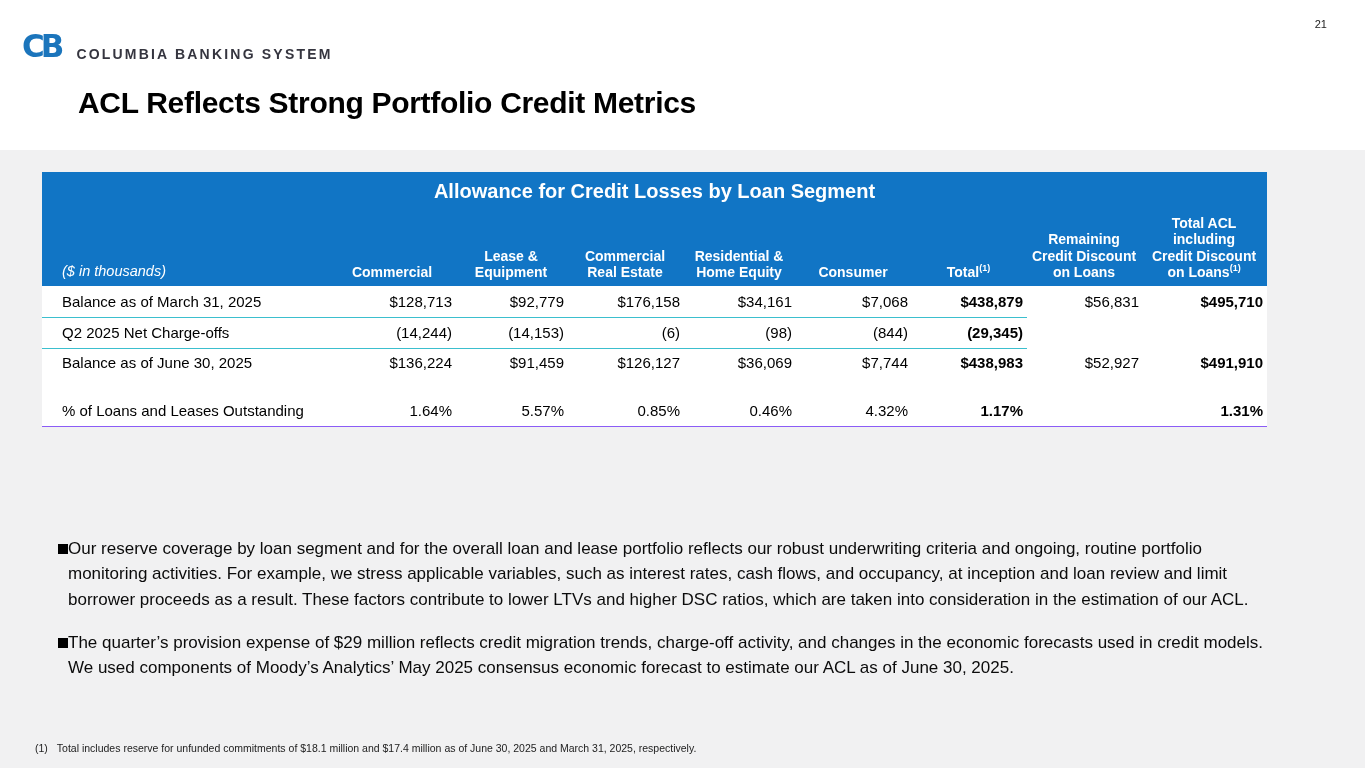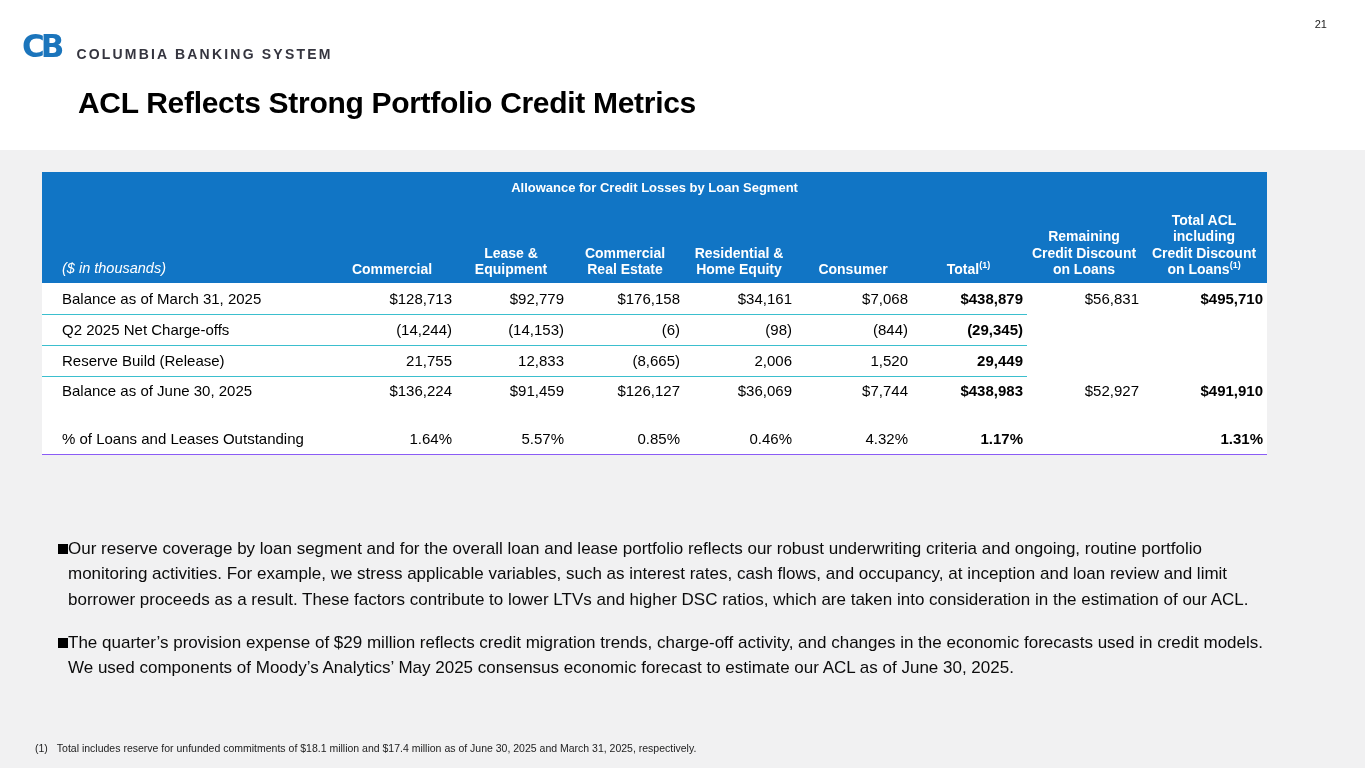--- a/index.html
+++ b/index.html
@@ -27,21 +27,21 @@
   }
 
   
   .content-band { position:absolute; top:150px; left:0; width:1365px; height:618px; background:#f1f1f2; }
 
   
   .acl-table-wrap { position:absolute; top:22px; left:42px; width:1225px; }
   table.acl { border-collapse:collapse; width:1225px; table-layout:fixed; background:#ffffff; }
   table.acl thead { background:#1175C5; }
   th.table-title {
-    color:#fff; font-size:13px; font-weight:bold; text-align:center;
+    color:#fff; font-size:20px; font-weight:bold; text-align:center;
     padding:8px 0 0 0; height:28px; vertical-align:top;
   }
   tr.col-head th {
     color:#fff; font-size:14px; font-weight:bold; vertical-align:bottom;
     text-align:center; padding:0 4px 6px 2px; line-height:1.16; height:83px;
     white-space:pre-line;
   }
   tr.col-head th.unit { text-align:left; font-weight:normal; font-style:italic; font-size:14.5px; padding-left:20px; }
   tr.col-head th sup { font-size:9px; line-height:0; }
   table.acl td {
@@ -132,31 +132,20 @@
           <td class="lbl b">Q2 2025 Net Charge-offs</td>
           <td class="b">(14,244)</td>
           <td class="b">(14,153)</td>
           <td class="b">(6)</td>
           <td class="b">(98)</td>
           <td class="b">(844)</td>
           <td class="b bold">(29,345)</td>
           <td></td>
           <td class="bold"></td>
         </tr>
-        <tr class="div-row">
-          <td class="lbl b">Reserve Build (Release)</td>
-          <td class="b">21,755</td>
-          <td class="b">12,833</td>
-          <td class="b">(8,665)</td>
-          <td class="b">2,006</td>
-          <td class="b">1,520</td>
-          <td class="b bold">29,449</td>
-          <td></td>
-          <td class="bold"></td>
-        </tr>
         <tr class="row-jun">
           <td class="lbl">Balance as of June 30, 2025</td>
           <td>$136,224</td>
           <td>$91,459</td>
           <td>$126,127</td>
           <td>$36,069</td>
           <td>$7,744</td>
           <td class="bold">$438,983</td>
           <td>$52,927</td>
           <td class="bold">$491,910</td>

